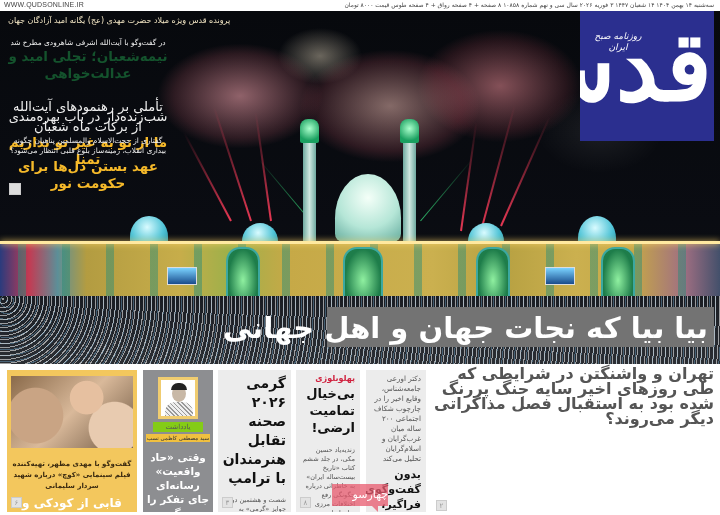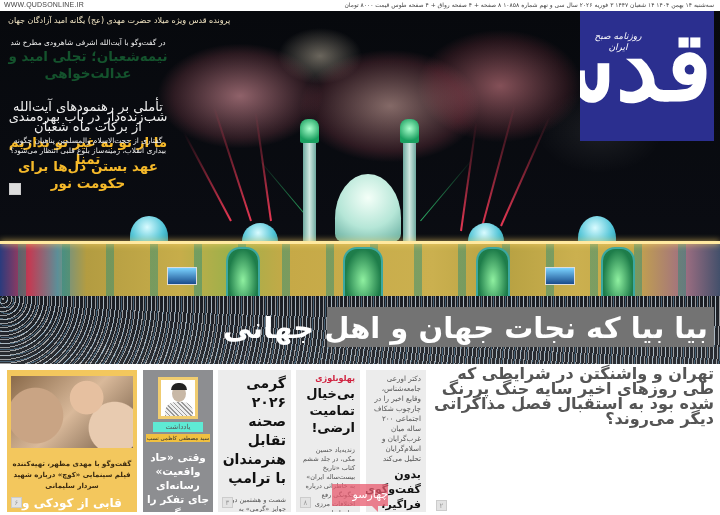--- a/index.html
+++ b/index.html
@@ -73,21 +73,21 @@
   .card.c4 { left: 143px; width: 70px; background: #8d8e91; padding: 3px; }
   .card.c5 { left: 7px; width: 130px; background: #f3c75d; padding: 4px; }
 
   .stamp { position: absolute; left: 332px; top: 484px; width: 56px; height: 22px; background: rgba(232,90,110,0.75); color: #fff; font-size: 11px; font-weight: normal; text-align: right; line-height: 22px; direction: rtl; }
   .stamp::after { content: ""; position: absolute; right: 10px; bottom: -6px; border-left: 6px solid transparent; border-top: 6px solid rgba(232,90,110,0.75); }
 
   .portrait { width: 40px; height: 42px; margin: 4px auto 0; background: #fff; border: 3px solid #f0cc70; position: relative; overflow: hidden; }
   .portrait .face { position: absolute; left: 11px; top: 5px; width: 14px; height: 17px; border-radius: 50%; background: #c8b8a6; }
   .portrait .hair { position: absolute; left: 10px; top: 3px; width: 16px; height: 7px; border-radius: 8px 8px 0 0; background: #222; }
   .portrait .shirt { position: absolute; left: 4px; top: 22px; width: 28px; height: 18px; border-radius: 10px 10px 0 0; background: repeating-linear-gradient(45deg, #999 0 1px, #eee 1px 3px); }
-  .c4 .label { margin: 3px auto 0; width: 50px; background: #5eead4; color: #555; font-size: 7px; text-align: center; height: 10px; line-height: 10px; }
+  .c4 .label { margin: 3px auto 0; width: 50px; background: #84cc16; color: #555; font-size: 7px; text-align: center; height: 10px; line-height: 10px; }
   .c4 .byline { margin-top: 2px; background: #f0c040; color: #333; font-size: 5.5px; text-align: center; height: 8px; line-height: 8px; white-space: nowrap; overflow: hidden; }
   .c4 .title { color: #fff; font-size: 10.5px; line-height: 14px; text-align: center; margin-top: 8px; }
 
   .kids { width: 122px; height: 72px; margin: 2px auto 0; position: relative; overflow: hidden;
     background: radial-gradient(circle at 62% 30%, #e6c0a0 0 18%, transparent 19%),
                 radial-gradient(circle at 85% 72%, #e8cbb0 0 22%, transparent 23%),
                 radial-gradient(circle at 20% 55%, #c9a484 0 26%, transparent 27%),
                 linear-gradient(135deg, #8a6a4a, #d9b99a 50%, #6d5640); }
   .c5 .small { color: #3a2a10; font-weight: bold; font-size: 7px; line-height: 11px; text-align: center; margin-top: 11px; }
   .c5 .title { color: #fff; font-size: 12px; line-height: 16px; text-align: center; margin-top: 3px; }

